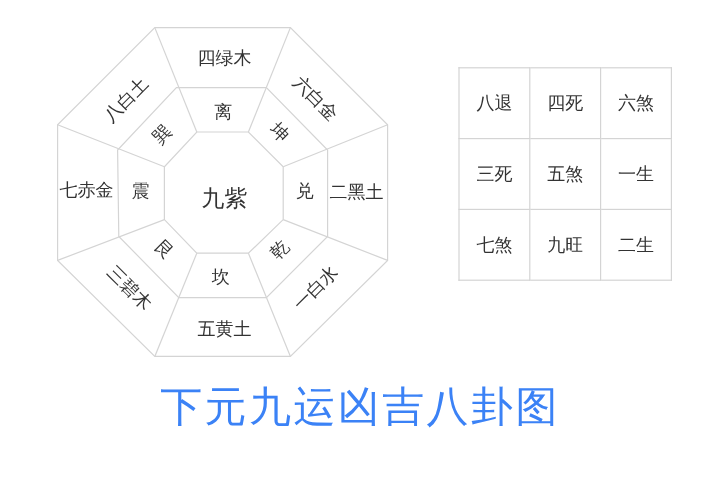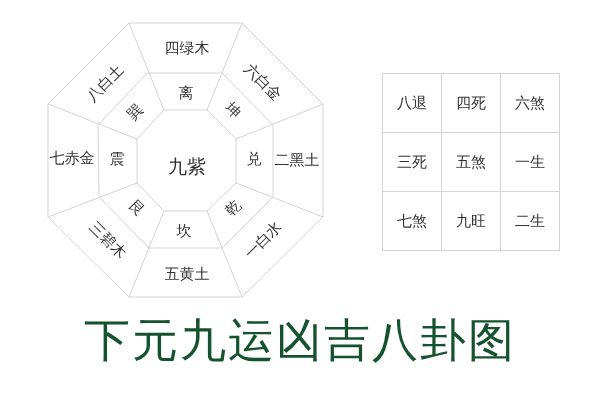--- a/index.html
+++ b/index.html
@@ -5,26 +5,26 @@
   html, body { margin:0; padding:0; background:#ffffff; }
   body { width:600px; height:400px; position:relative; overflow:hidden;
          font-family:"DejaVu Sans","Liberation Sans",sans-serif; color:#333333; }
   #bagua { position:absolute; left:0; top:0; width:600px; height:400px; }
   #bagua polygon, #bagua line { fill:none; stroke:#d4d4d4; stroke-width:1; }
   #bagua text { font-family:"DejaVu Sans","Liberation Sans",sans-serif; fill:#333333;
                 text-anchor:middle; dominant-baseline:central; }
   .star { font-size:15px; }
   .trigram { font-size:15px; }
   .center { font-size:19px; }
-  #grid { position:absolute; left:382px; top:73px; width:175px; height:175px;
+  #grid { position:absolute; left:382px; top:56px; width:175px; height:175px;
           border-collapse:collapse; table-layout:fixed; }
   #grid td { border:1px solid #d4d4d4; width:58px; height:58px; text-align:center;
              vertical-align:middle; font-size:15px; color:#333333; padding:0; }
   #title { position:absolute; left:0; width:600px; top:318px; text-align:center;
-           font-size:46px; color:#14532d; letter-spacing:2px; line-height:44px; }
+           font-size:35px; color:#3b82f6; letter-spacing:2px; line-height:44px; }
 </style>
 </head>
 <body>
 
 <svg id="bagua" viewBox="0 0 600 400">
 
   <polygon points="129,23 242,23 323,104 323,217 242,297 129,297 48,217 48,104"></polygon>
 
   <polygon points="147,73 222,73 273,125 273,197 222,248 149,248 99,197 98,125"></polygon>
 

